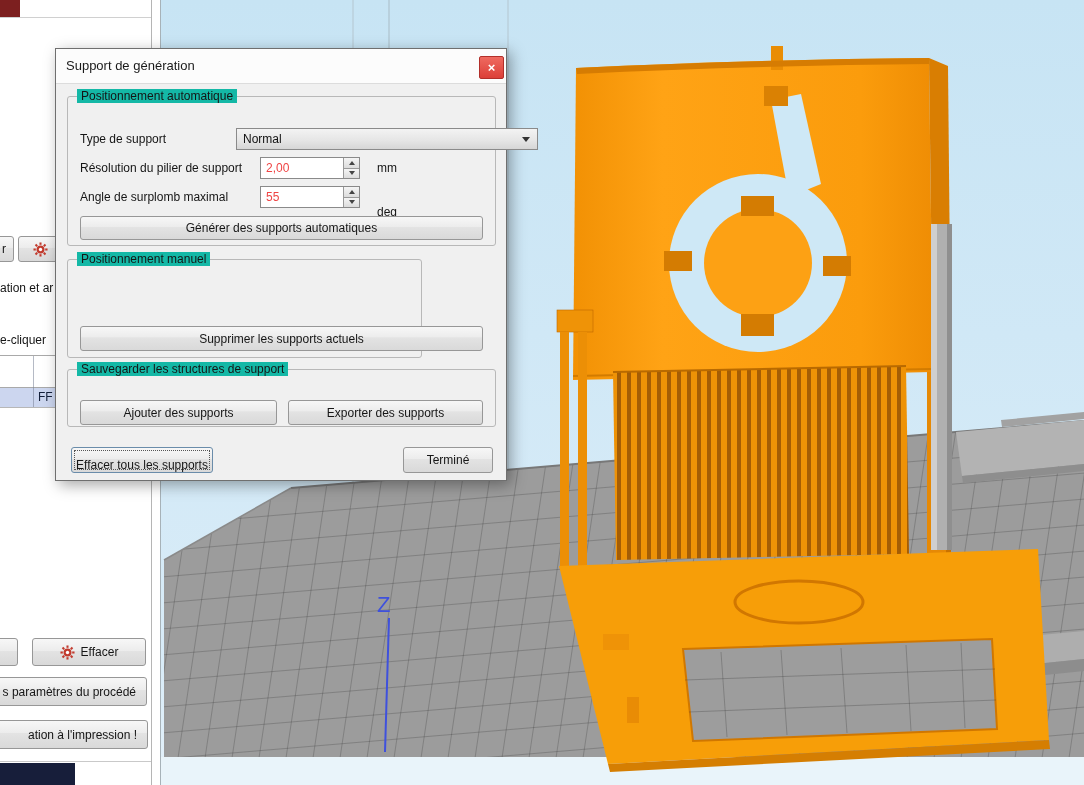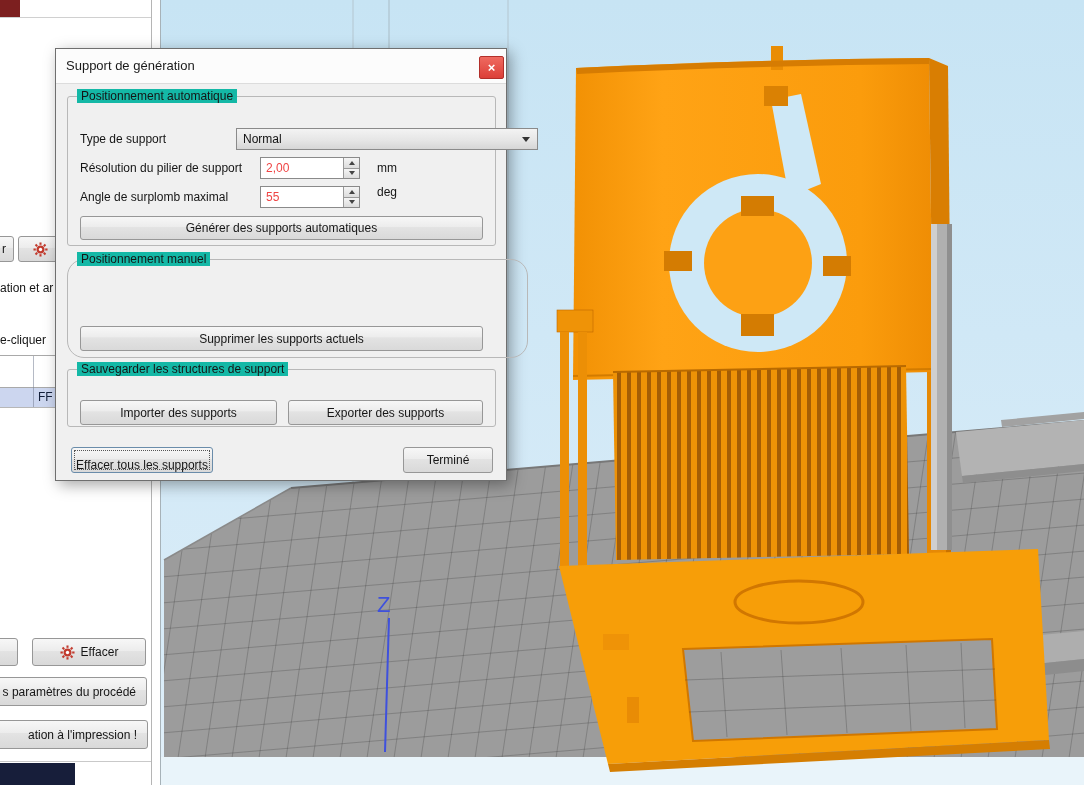--- a/index.html
+++ b/index.html
@@ -333,38 +333,38 @@
         <span class="spin-val">55</span>
         <div class="spin-btns">
           <div class="spin-up">
               <i class="tri-up"></i>
             </div>
           <div class="spin-down">
               <i class="tri-down"></i>
             </div>
         </div>
       </div>
-      <span class="unit" style="left:309px;top:88px;">deg</span>
+      <span class="unit" style="left:309px;top:108px;">deg</span>
 
       <div class="btn" style="left:12px;top:119px;width:403px;height:24px;">
         <span>Générer des supports automatiques</span>
       </div>
     </div>
 
-    <div class="group" style="left:11px;top:210px;width:461px;height:99px;border-radius:17px;">
+    <div class="group" style="left:11px;top:210px;width:355px;height:99px;">
       <span class="glabel">Positionnement manuel</span>
       <div class="btn" style="left:12px;top:66px;width:403px;height:25px;">
         <span>Supprimer les supports actuels</span>
       </div>
     </div>
 
     <div class="group" style="left:11px;top:320px;width:429px;height:58px;">
       <span class="glabel">Sauvegarder les structures de support</span>
       <div class="btn" style="left:12px;top:30px;width:197px;height:25px;">
-        <span>Importer des supports</span>
+        <span>Ajouter des supports</span>
       </div>
       <div class="btn" style="left:220px;top:30px;width:195px;height:25px;">
         <span>Exporter des supports</span>
       </div>
     </div>
 
     <div class="btn focused" style="left:15px;top:398px;width:142px;height:26px;">
       <span>Effacer tous les supports</span>
     </div>
     <div class="btn" style="left:347px;top:398px;width:90px;height:26px;">

